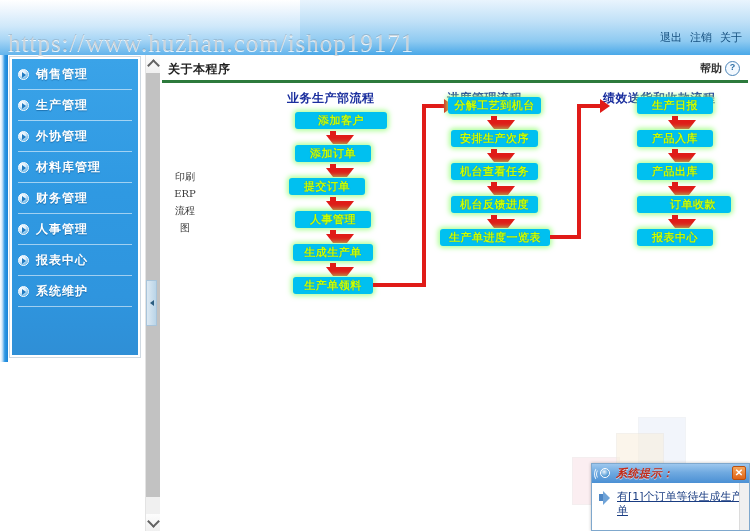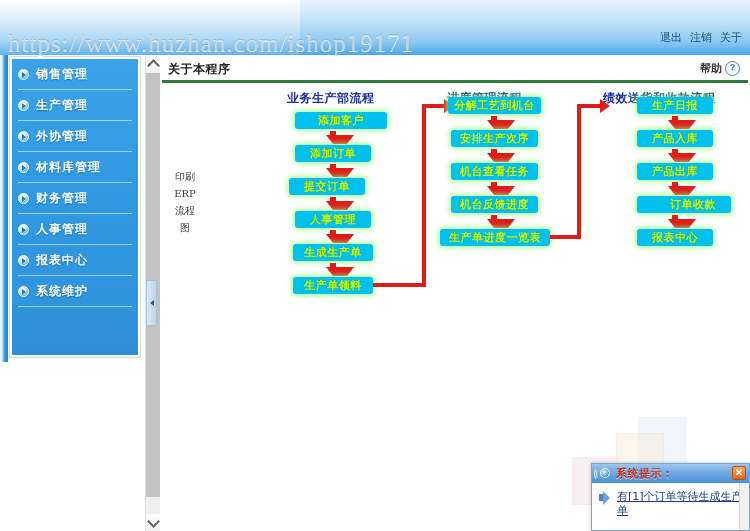--- a/index.html
+++ b/index.html
@@ -211,20 +211,21 @@
   .spk .w1,.spk .w2{
     position:absolute;border:1.5px solid #e9f3fc;border-right-color:transparent;
     border-top-color:transparent;border-bottom-color:transparent;border-radius:50%;
   }
   .spk .w1{left:1px;top:2px;width:6px;height:8px;}
   .spk .w2{left:-1px;top:0px;width:8px;height:12px;}
   .notify-title{
     font-family:"DejaVu Sans","Liberation Sans",sans-serif;
     font-size:11px;font-weight:bold;color:#c42a16;letter-spacing:.5px;
     text-shadow:0 1px 0 rgba(255,255,255,.6);
+    font-style:italic;
   }
   .notify-close{
     position:absolute;right:3px;top:2px;width:14px;height:14px;
     background:linear-gradient(to bottom,#f6a75c,#e06316);
     border:1px solid #b84f10;box-sizing:border-box;border-radius:2px;
     color:#ffffff;font-size:10px;font-weight:bold;line-height:12px;text-align:center;
     font-family:"Liberation Sans",sans-serif;cursor:pointer;
   }
   .notify-body{position:relative;padding:7px 5px 0 5px;display:flex;gap:4px;}
   .mini-spk{position:relative;width:16px;height:14px;flex:0 0 auto;margin-top:1px;}

